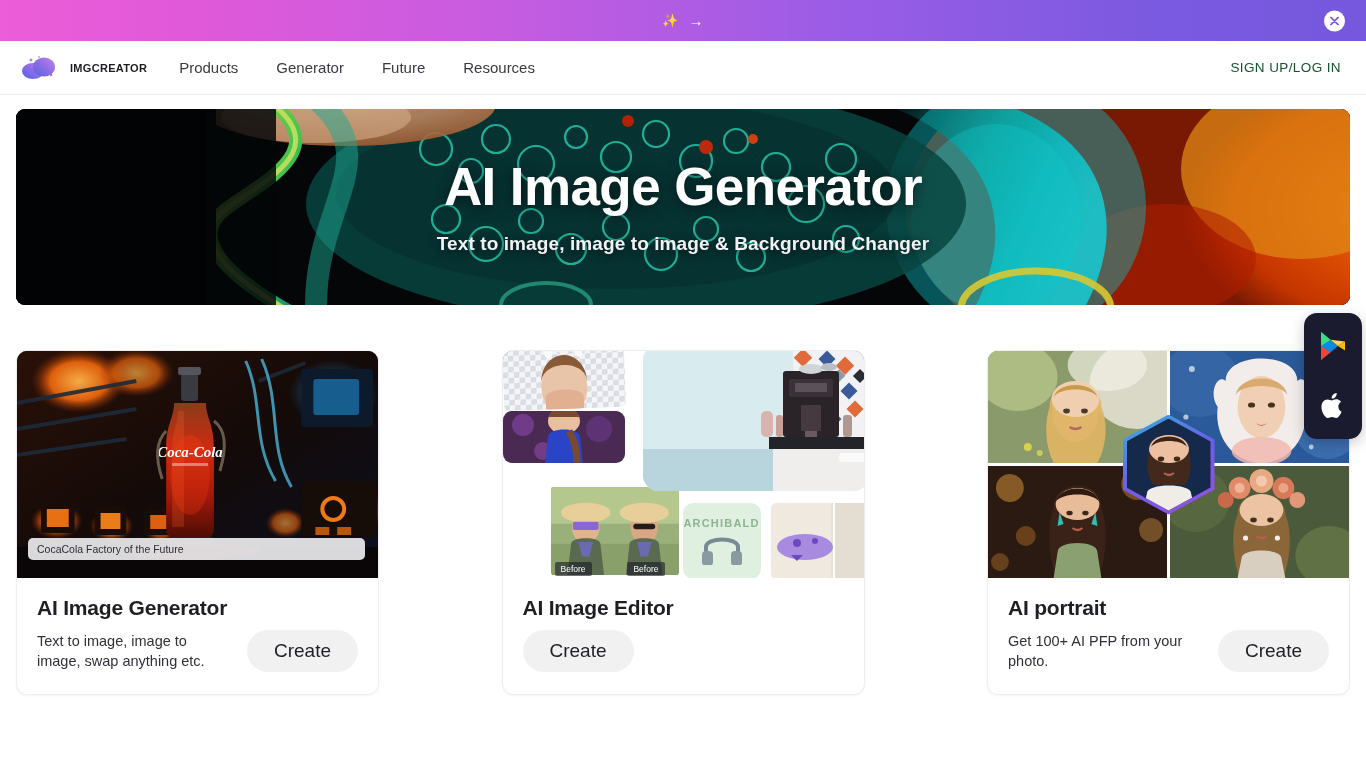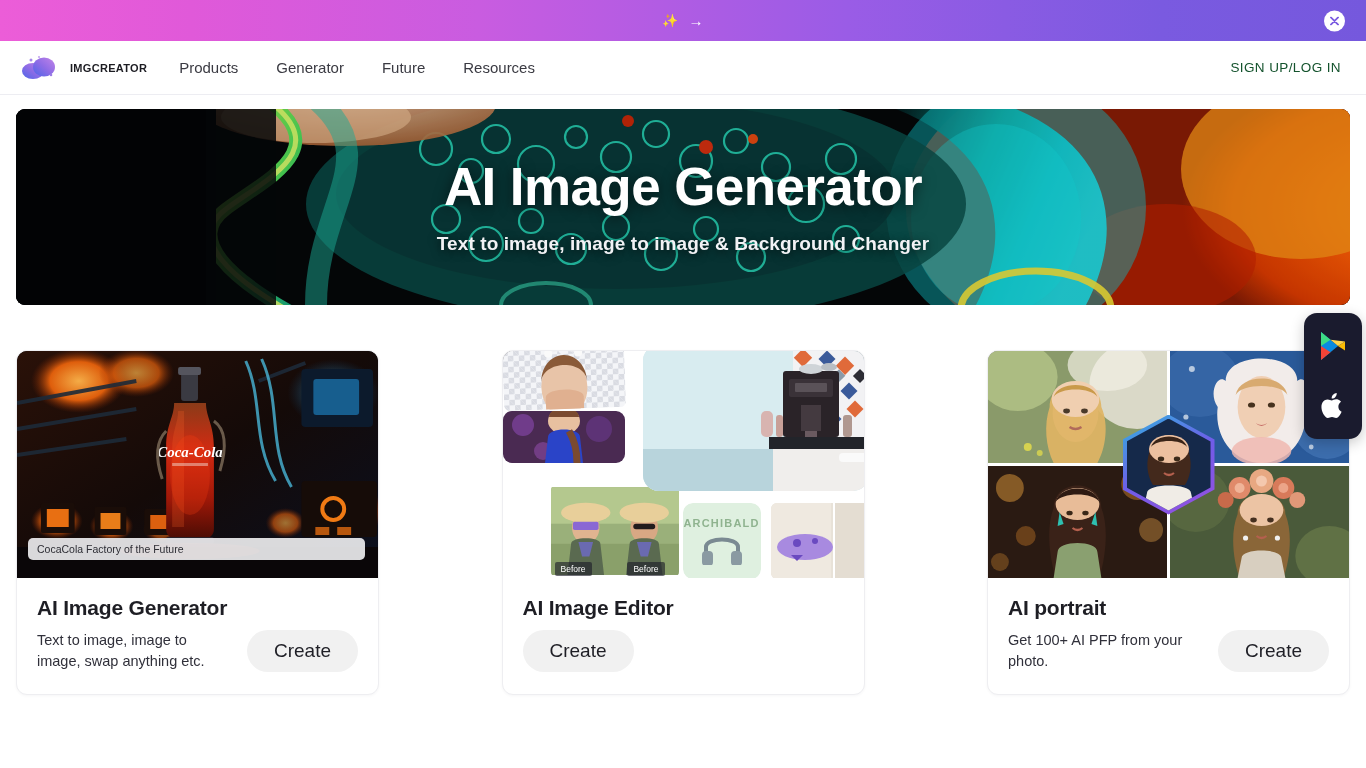--- a/index.html
+++ b/index.html
@@ -120,21 +120,21 @@
     position: relative;
     height: 227px;
     overflow: hidden;
     background: #0a0a0e;
   }
   .card-body { padding: 18px 20px 22px 20px; flex: 1; }
   .card-title {
     font-size: 21px; font-weight: bold; color: #1e1e24;
     letter-spacing: -0.2px;
   }
-  .card-row { display: flex; align-items: center; justify-content: space-between; gap: 8px; margin-top: 10px; }
+  .card-row { display: flex; align-items: flex-end; justify-content: space-between; gap: 8px; margin-top: 10px; }
   .card-desc {
     font-size: 14.5px; color: #30303a; line-height: 1.42; max-width: 178px;
   }
   .create-btn {
     background: #f1f1f1;
     border: none;
     border-radius: 24px;
     padding: 10px 27px;
     font-family: "Liberation Sans", sans-serif;
     font-size: 19px;

